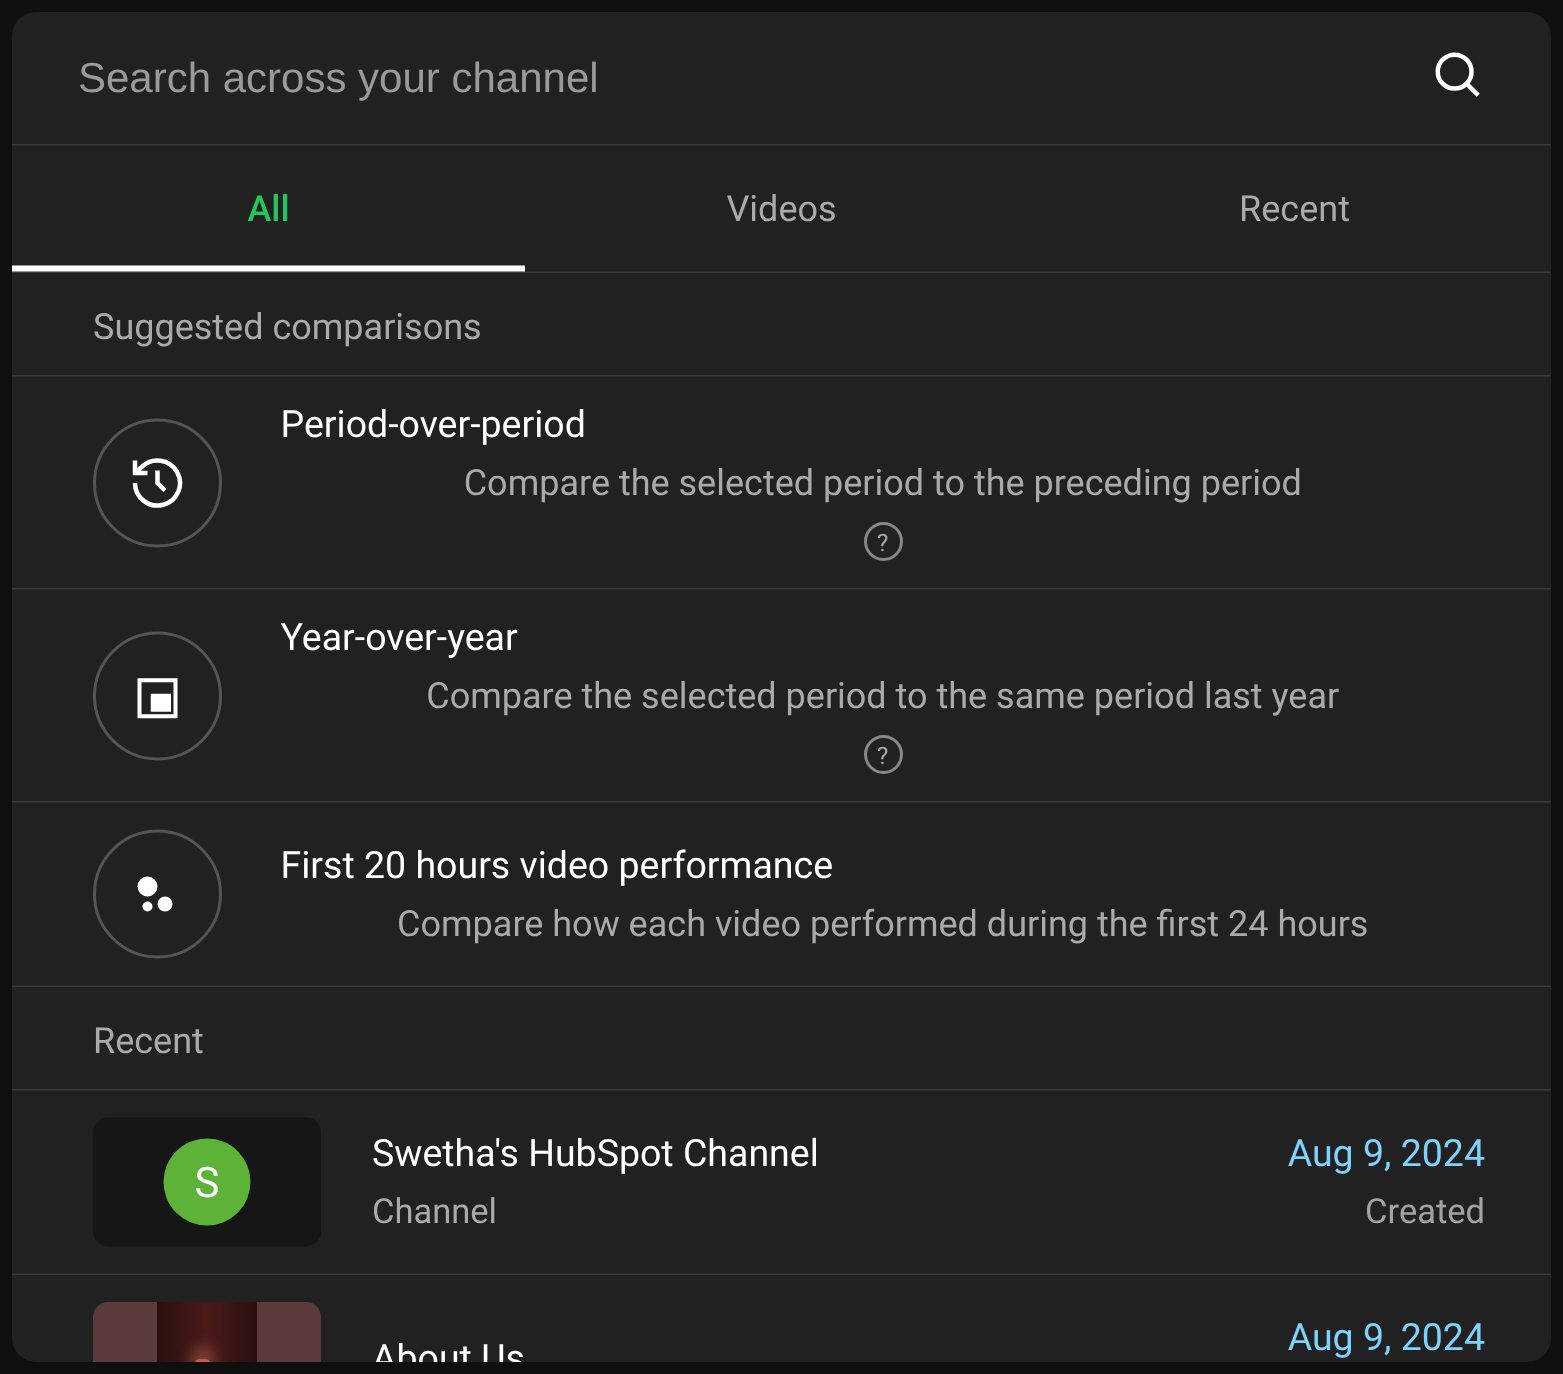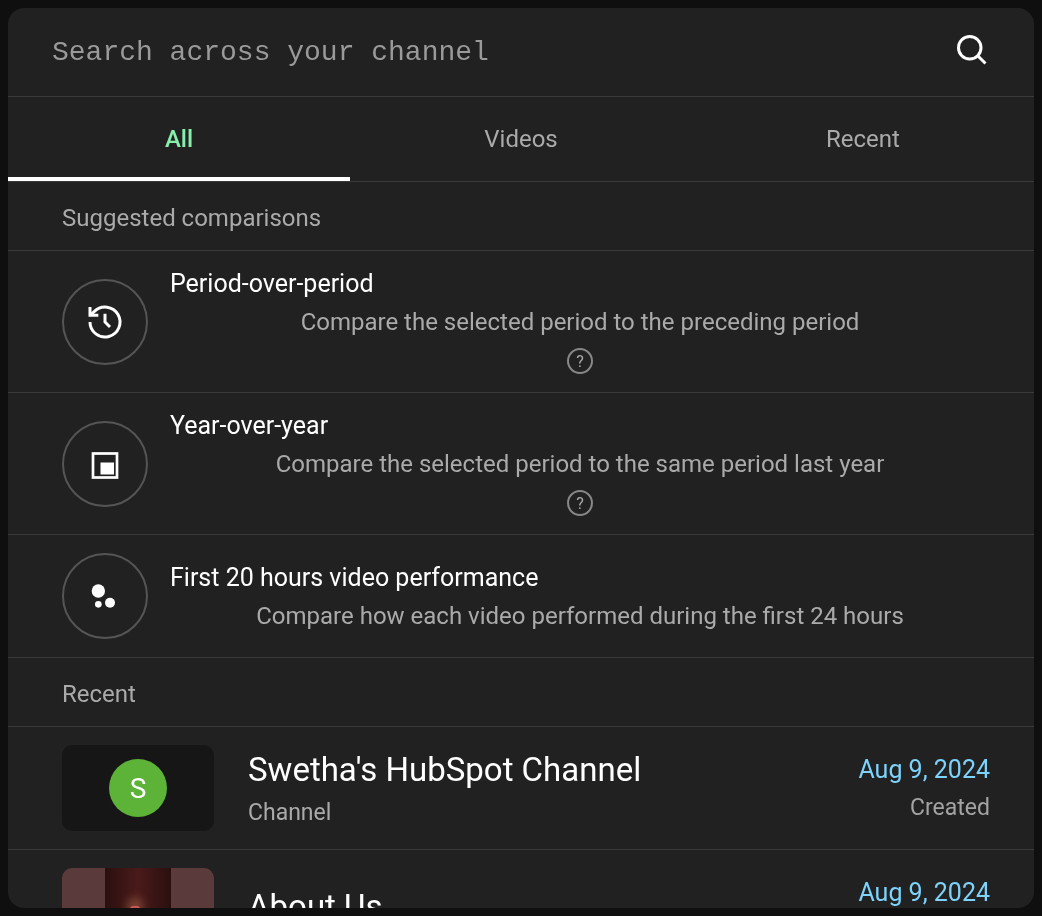--- a/index.html
+++ b/index.html
@@ -29,21 +29,21 @@
       padding: 24px 44px;
       border-bottom: 1px solid #3a3a3a;
     }
     .search-input {
       background: transparent;
       border: none;
       outline: none;
       color: #aaa;
       font-size: 28px;
       flex: 1;
-      font-family: Liberation Mono, monospace;
+      font-family: Liberation Sans, sans-serif;
     }
     .search-input::placeholder {
       color: #9a9a9a;
     }
     .search-icon {
       color: #fff;
     }
     .tabs {
       display: flex;
       border-bottom: 1px solid #3a3a3a;
@@ -51,21 +51,21 @@
     .tab {
       flex: 1;
       text-align: center;
       padding: 28px 0;
       font-size: 24px;
       color: #aaa;
       cursor: pointer;
       position: relative;
     }
     .tab.active {
-      color: #86efac;
+      color: #22c55e;
       font-weight: 500;
     }
     .tab.active::after {
       content: '';
       position: absolute;
       bottom: 0;
       left: 0;
       width: 100%;
       height: 4px;
       background: #fff;
@@ -90,21 +90,21 @@
       height: 86px;
       border: 2px solid #555;
       border-radius: 50%;
       display: flex;
       align-items: center;
       justify-content: center;
       flex-shrink: 0;
       color: #fff;
     }
     .suggestion-text {
-      margin-left: 22px;
+      margin-left: 39px;
       flex: 1;
     }
     .suggestion-title {
       color: #fff;
       font-size: 25px;
       margin-bottom: 10px;
     }
     .suggestion-desc {
       color: #aaa;
       font-size: 24px;
@@ -173,21 +173,21 @@
       left: 68px;
       border-radius: 3px 3px 0 0;
       box-shadow: 0 -6px 10px 2px rgba(255,180,120,0.3);
     }
     .recent-text {
       margin-left: 34px;
       flex: 1;
     }
     .recent-title {
       color: #fff;
-      font-size: 33px;
+      font-size: 25px;
       margin-bottom: 10px;
     }
     .recent-sub {
       color: #aaa;
       font-size: 23px;
     }
     .recent-meta {
       text-align: right;
     }
     .recent-date {

